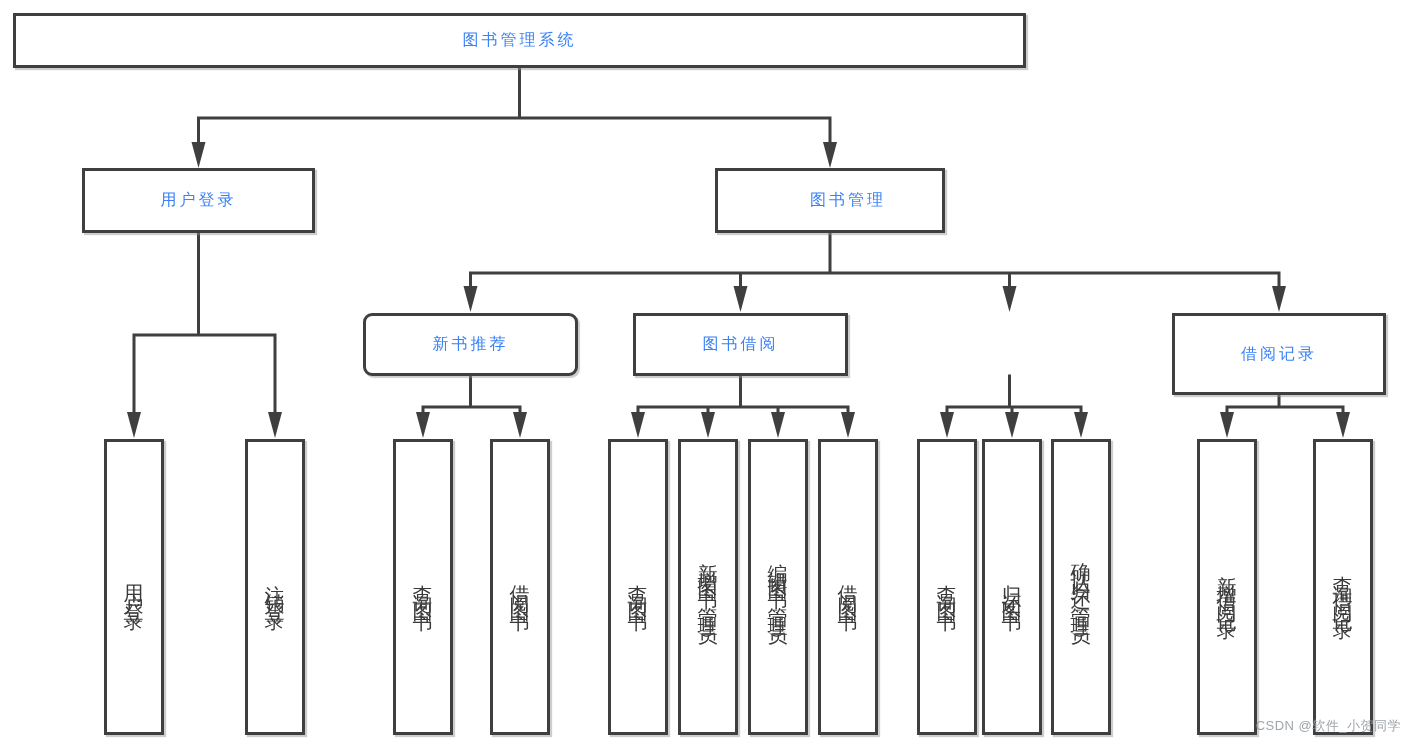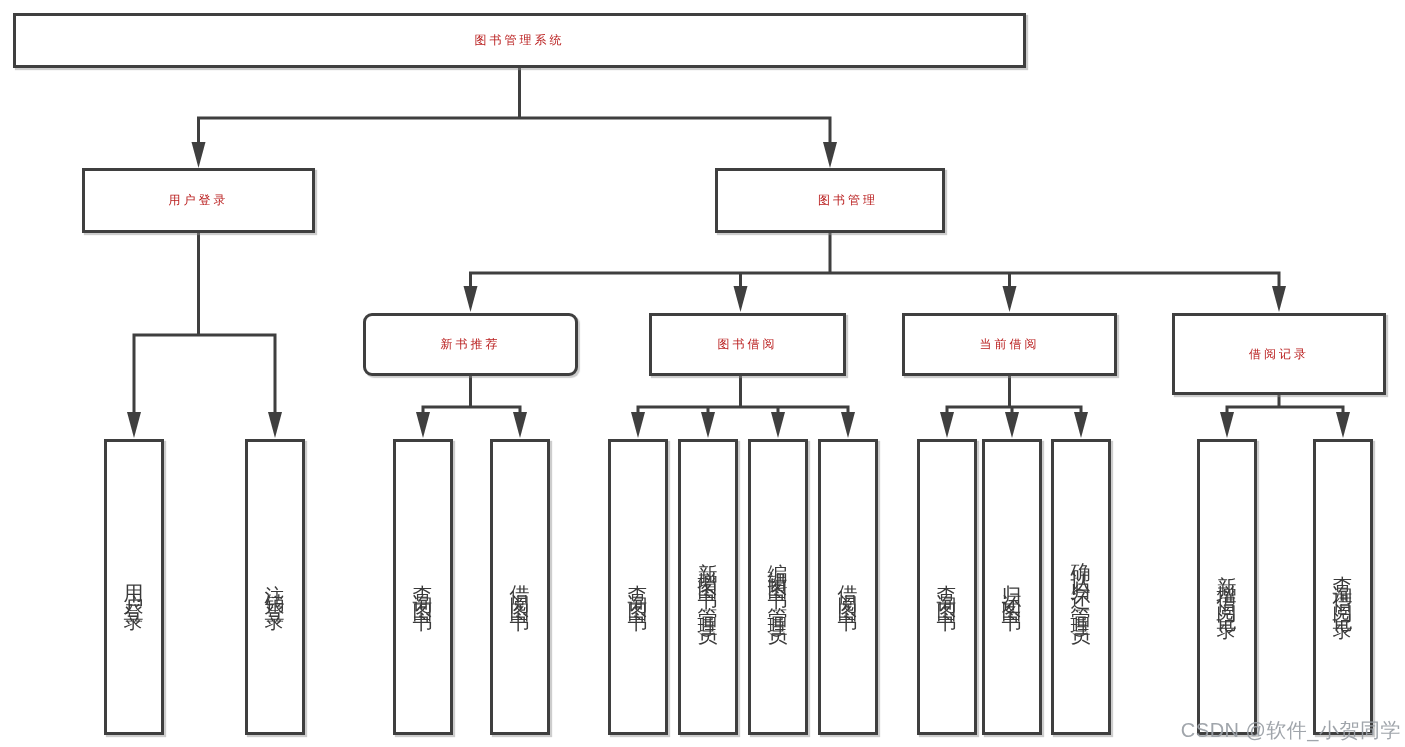--- a/index.html
+++ b/index.html
@@ -11,29 +11,29 @@
   svg.connectors{position:absolute;left:0;top:0;width:1405px;height:747px;z-index:1;}
   svg.connectors path{stroke:#3f3f3f;stroke-width:3;fill:none;stroke-linecap:square;}
   svg.connectors polygon{fill:#3f3f3f;stroke:none;}
   .node{
     position:absolute;box-sizing:border-box;z-index:2;
     background:#ffffff;border:3px solid #3f3f3f;
     display:flex;align-items:center;justify-content:center;
     box-shadow:2px 2px 1px rgba(145,145,145,0.45);
   }
   .box-h .label{
-    font-size:12px;letter-spacing:3px;color:#b91c1c;white-space:nowrap;font-family:Liberation Serif, serif;
+    font-size:16px;letter-spacing:3px;color:#3b82f6;white-space:nowrap;font-family:Liberation Serif, serif;
   }
   .box-v .label{
     writing-mode:vertical-rl;text-orientation:mixed;
     font-size:20px;letter-spacing:9px;color:#3a3a3a;line-height:1;
   }
   .watermark{
     position:absolute;right:4px;top:717px;z-index:10;
-    font-size:20px;color:rgba(155,160,167,0.95);letter-spacing:0.5px;white-space:nowrap;
+    font-size:13px;color:rgba(155,160,167,0.95);letter-spacing:0.5px;white-space:nowrap;
   }
 </style>
 </head>
 <body>
 
 <div class="canvas">
 
   <svg class="connectors" viewBox="0 0 1405 747" xmlns="http://www.w3.org/2000/svg">
 
     <path d="M519.5 68 V118 M198.5 118 H830 M198.5 118 V145 M830 118 V145"></path>
@@ -77,25 +77,22 @@
   <div class="node box-h" style="left:82px;top:168px;width:233px;height:65px;">
     <span class="label">用户登录</span>
   </div>
   <div class="node box-h" style="left:715px;top:168px;width:230px;height:65px;padding-left:36px;">
     <span class="label">图书管理</span>
   </div>
 
   <div class="node box-h" style="left:363px;top:313px;width:215px;height:63px;border-radius:9px;">
     <span class="label">新书推荐</span>
   </div>
-  <div class="node box-h" style="left:633px;top:313px;width:197px;height:63px;margin-left:16px;">
+  <div class="node box-h" style="left:633px;top:313px;width:215px;height:63px;">
     <span class="label">图书借阅</span>
-  </div>
-  <div class="node box-h" style="left:902px;top:313px;width:215px;height:63px;">
-    <span class="label">当前借阅</span>
   </div>
   <div class="node box-h" style="left:1172px;top:313px;width:214px;height:82px;">
     <span class="label">借阅记录</span>
   </div>
 
   <div class="node box-v" style="left:104px;top:439px;width:60px;height:296px;">
     <span class="label">用户登录</span>
   </div>
   <div class="node box-v" style="left:245px;top:439px;width:60px;height:296px;">
     <span class="label">注销登录</span>

